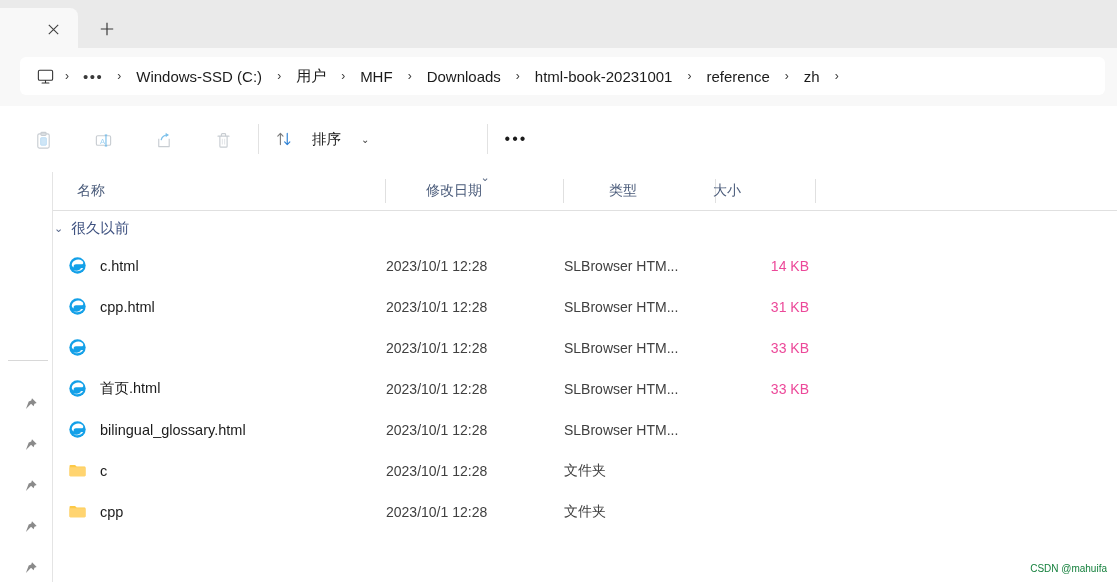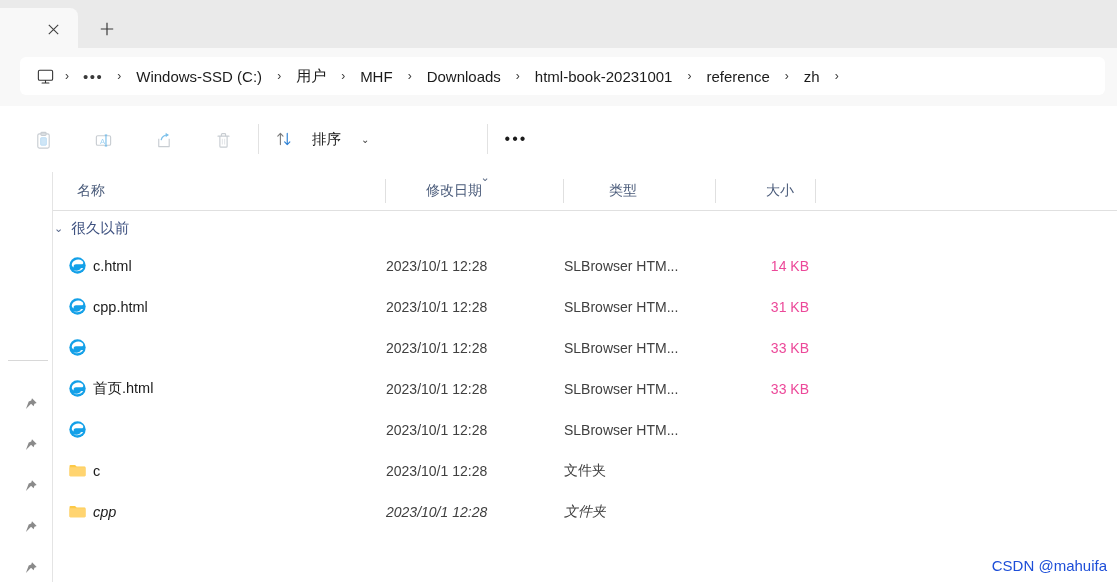--- a/index.html
+++ b/index.html
@@ -249,21 +249,21 @@
     cursor: default;
   }
   .row-icon {
     position: absolute;
     left: 14px; top: 10px;
     width: 20px; height: 20px;
     display: flex; align-items: center; justify-content: center;
   }
   .cell-name {
     position: absolute;
-    left: 40px; top: 0;
+    left: 47px; top: 0;
     height: 41px;
     display: flex; align-items: center;
     font-size: 14.5px;
     color: #1b1b1b;
     white-space: nowrap;
   }
   .cell-date {
     position: absolute;
     left: 333px; top: 0;
     height: 41px;
@@ -291,22 +291,22 @@
     display: flex; align-items: center; justify-content: flex-end;
     font-size: 14px;
     color: #ec4899;
     white-space: nowrap;
   }
 
   
   .watermark {
     position: absolute;
     right: 10px; bottom: 8px;
-    font-size: 15px;
-    color: #1d4ed8;
+    font-size: 10px;
+    color: #15803d;
     user-select: none;
   }
 </style>
 </head>
 <body>
 
 <div class="window">
 
   <div class="tabstrip">
     <div class="tab-active"></div>
@@ -451,21 +451,21 @@
   <div class="content">
 
     <div class="colheader">
       <div class="col" style="left:24px;text-align:center;">名称</div>
       <div class="col-vsep" style="left:332px;"></div>
       <div class="sort-indicator" style="left:424px;">⌄</div>
       <div class="col" style="left:333px;margin-left:40px;">修改日期</div>
       <div class="col-vsep" style="left:510px;"></div>
       <div class="col" style="left:524px;margin-left:32px;">类型</div>
       <div class="col-vsep" style="left:662px;"></div>
-      <div class="col" style="left:713px;">大小</div>
+      <div class="col" style="left:660px;">大小</div>
       <div class="col-vsep" style="left:762px;"></div>
       <div class="colheader-line"></div>
     </div>
 
     <div class="group-header">
       <span class="group-chev">⌄</span>
       <span class="group-label">很久以前</span>
     </div>
 
     <div class="row" style="top:73px;">
@@ -524,38 +524,39 @@
     </div>
 
     <div class="row" style="top:237px;">
       <span class="row-icon">
         <svg width="19" height="19" viewBox="0 0 20 20">
           <circle cx="10" cy="10" r="8.6" fill="#13a0e8"></circle>
           <path d="M4.4 7.3 C6.2 3.6 11.8 2.6 14.8 4.9 C16.6 6.3 16.6 8.6 14.3 8.6 H8.6 C6.3 8.6 5.3 10.4 6.2 12.2 C4.2 11.4 3.4 9.2 4.4 7.3 Z" fill="#ffffff"></path>
           <path d="M16 12.6 C14 16.4 8.2 17 5.6 14.8 C8.6 16.2 12.6 15.3 13.6 12.6 Z" fill="#ffffff" opacity="0.92"></path>
         </svg>
       </span>
+      <span class="cell-name">bilingual_glossary.html</span>
       <span class="cell-date">2023/10/1 12:28</span>
       <span class="cell-type">SLBrowser HTM...</span>
     </div>
 
     <div class="row" style="top:278px;">
       <span class="row-icon">
         <svg width="19" height="19" viewBox="0 0 20 20">
           <path d="M1.6 5.2 a1 1 0 011-1 H7.4 l1.7 1.7 H17.4 a1 1 0 011 1 V15 a1 1 0 01-1 1 H2.6 a1 1 0 01-1-1 Z" fill="#fcc947"></path>
           <path d="M1.6 7.4 a0.9 0.9 0 01.9-.9 H17.5 a0.9 0.9 0 01.9.9 V15 a1 1 0 01-1 1 H2.6 a1 1 0 01-1-1 Z" fill="#ffd470"></path>
         </svg>
       </span>
       <span class="cell-name">c</span>
       <span class="cell-date">2023/10/1 12:28</span>
       <span class="cell-type">文件夹</span>
       <span class="cell-size"></span>
     </div>
 
-    <div class="row" style="top:319px;font-style:italic;">
+    <div class="row" style="top:319px;">
       <span class="row-icon">
         <svg width="19" height="19" viewBox="0 0 20 20">
           <path d="M1.6 5.2 a1 1 0 011-1 H7.4 l1.7 1.7 H17.4 a1 1 0 011 1 V15 a1 1 0 01-1 1 H2.6 a1 1 0 01-1-1 Z" fill="#fcc947"></path>
           <path d="M1.6 7.4 a0.9 0.9 0 01.9-.9 H17.5 a0.9 0.9 0 01.9.9 V15 a1 1 0 01-1 1 H2.6 a1 1 0 01-1-1 Z" fill="#ffd470"></path>
         </svg>
       </span>
       <span class="cell-name">cpp</span>
       <span class="cell-date">2023/10/1 12:28</span>
       <span class="cell-type">文件夹</span>
       <span class="cell-size"></span>

